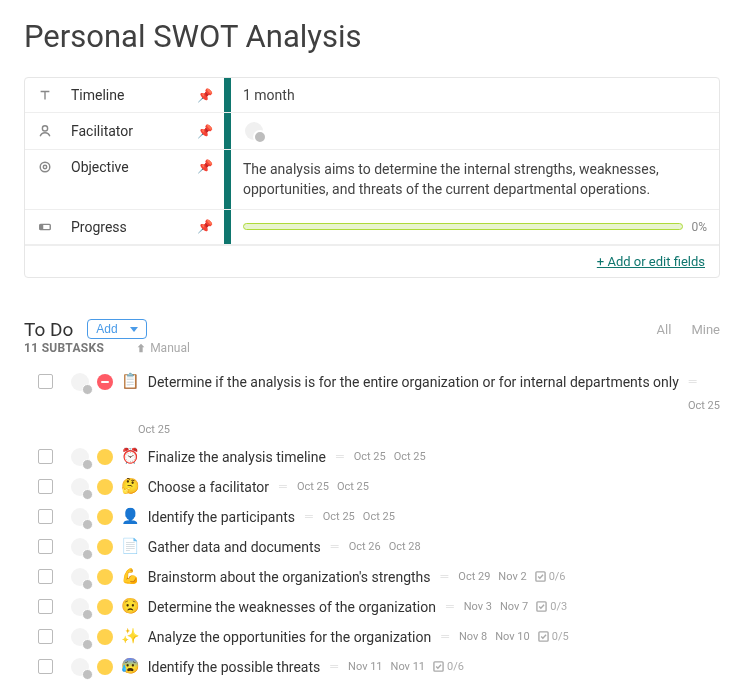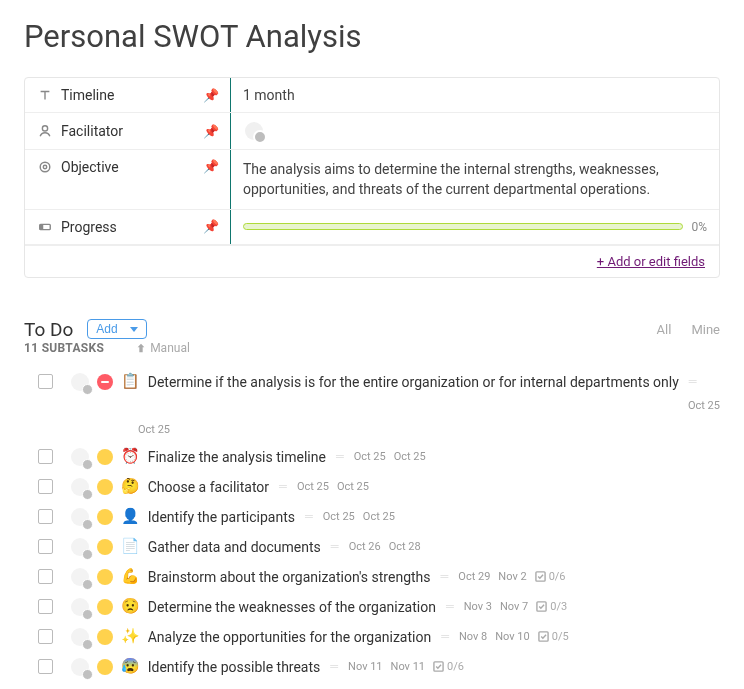--- a/index.html
+++ b/index.html
@@ -1,31 +1,31 @@
 <!DOCTYPE html>
 <html><head>
 <meta charset="utf-8">
 <style>
 * { box-sizing: border-box; margin: 0; padding: 0; }
 body { font-family: -apple-system, BlinkMacSystemFont, "Segoe UI", Roboto, sans-serif; background: #fff; color: #333; padding: 18px 24px; width: 744px; }
 .page-title { font-size: 31px; font-weight: 400; color: #404040; margin-bottom: 22px; }
 .fields-table { border: 1px solid #e6e6e6; border-radius: 4px; overflow: hidden; margin-bottom: 40px; }
 .field-row { display: flex; border-bottom: 1px solid #eee; }
 .field-row:last-of-type { border-bottom: none; }
-.field-label-cell { width: 206px; display: flex; align-items: center; padding: 9px 12px; border-right: 1px solid #0f766e; position: relative; }
+.field-label-cell { width: 206px; display: flex; align-items: center; padding: 9px 12px; border-right: 7px solid #0f766e; position: relative; gap: 10px; }
 .field-label-cell .fld-icon { width: 16px; height: 16px; margin-right: 8px; color: #888; display: inline-flex; align-items: center; justify-content: center; }
 .field-label-cell .fld-label { font-size: 14px; color: #333; }
 .field-label-cell .pin { position: absolute; right: 10px; color: #5aa7ff; font-size: 13px; }
 .field-value-cell { flex: 1; padding: 9px 12px; font-size: 14px; color: #444; display: flex; align-items: center; }
 .avatar-stub { width: 18px; height: 18px; border-radius: 50%; background: #f0f0f0; display: inline-flex; align-items: center; justify-content: center; position: relative; margin-left: 2px; }
 .avatar-stub::after { content: ""; position: absolute; right: -4px; bottom: -4px; width: 10px; height: 10px; border-radius: 50%; background: #bdbdbd; border: 2px solid #fff; }
 .progress-wrap { display: flex; align-items: center; width: 100%; gap: 8px; }
 .progress-bar { flex: 1; height: 7px; border-radius: 4px; background: #e8f4cf; border: 1px solid #aedb3a; position: relative; overflow: hidden; }
 .progress-pct { font-size: 12px; color: #888; }
-.fields-footer { text-align: right; padding: 8px 14px; font-size: 13px; color: #701a75; border-top: 1px solid #eee; }
+.fields-footer { text-align: right; padding: 8px 14px; font-size: 13px; color: #0f766e; border-top: 1px solid #eee; }
 .fields-footer span { text-decoration: underline; cursor: pointer; }
 .todo-header { display: flex; align-items: center; }
 .todo-title { font-size: 19px; font-weight: 400; color: #333; margin-right: 14px; }
 .add-btn { border: 1px solid #4a9be8; color: #4a9be8; background: #fff; border-radius: 4px; padding: 2px 8px; font-size: 12px; display: inline-flex; align-items: center; gap: 12px; cursor: pointer; }
 .filter-group { margin-left: auto; display: flex; gap: 20px; font-size: 13px; color: #aaa; }
 .subtasks-bar { display: flex; align-items: center; gap: 32px; font-size: 12px; color: #777; margin-bottom: 18px; }
 .subtasks-count { font-weight: 700; letter-spacing: 0.3px; }
 .sort-manual { display: inline-flex; align-items: center; gap: 4px; color: #aaa; }
 .task-list { display: flex; flex-direction: column; gap: 12px; padding-left: 14px; }
 .task-row { display: flex; align-items: center; gap: 8px; font-size: 14px; color: #333; flex-wrap: wrap; }

